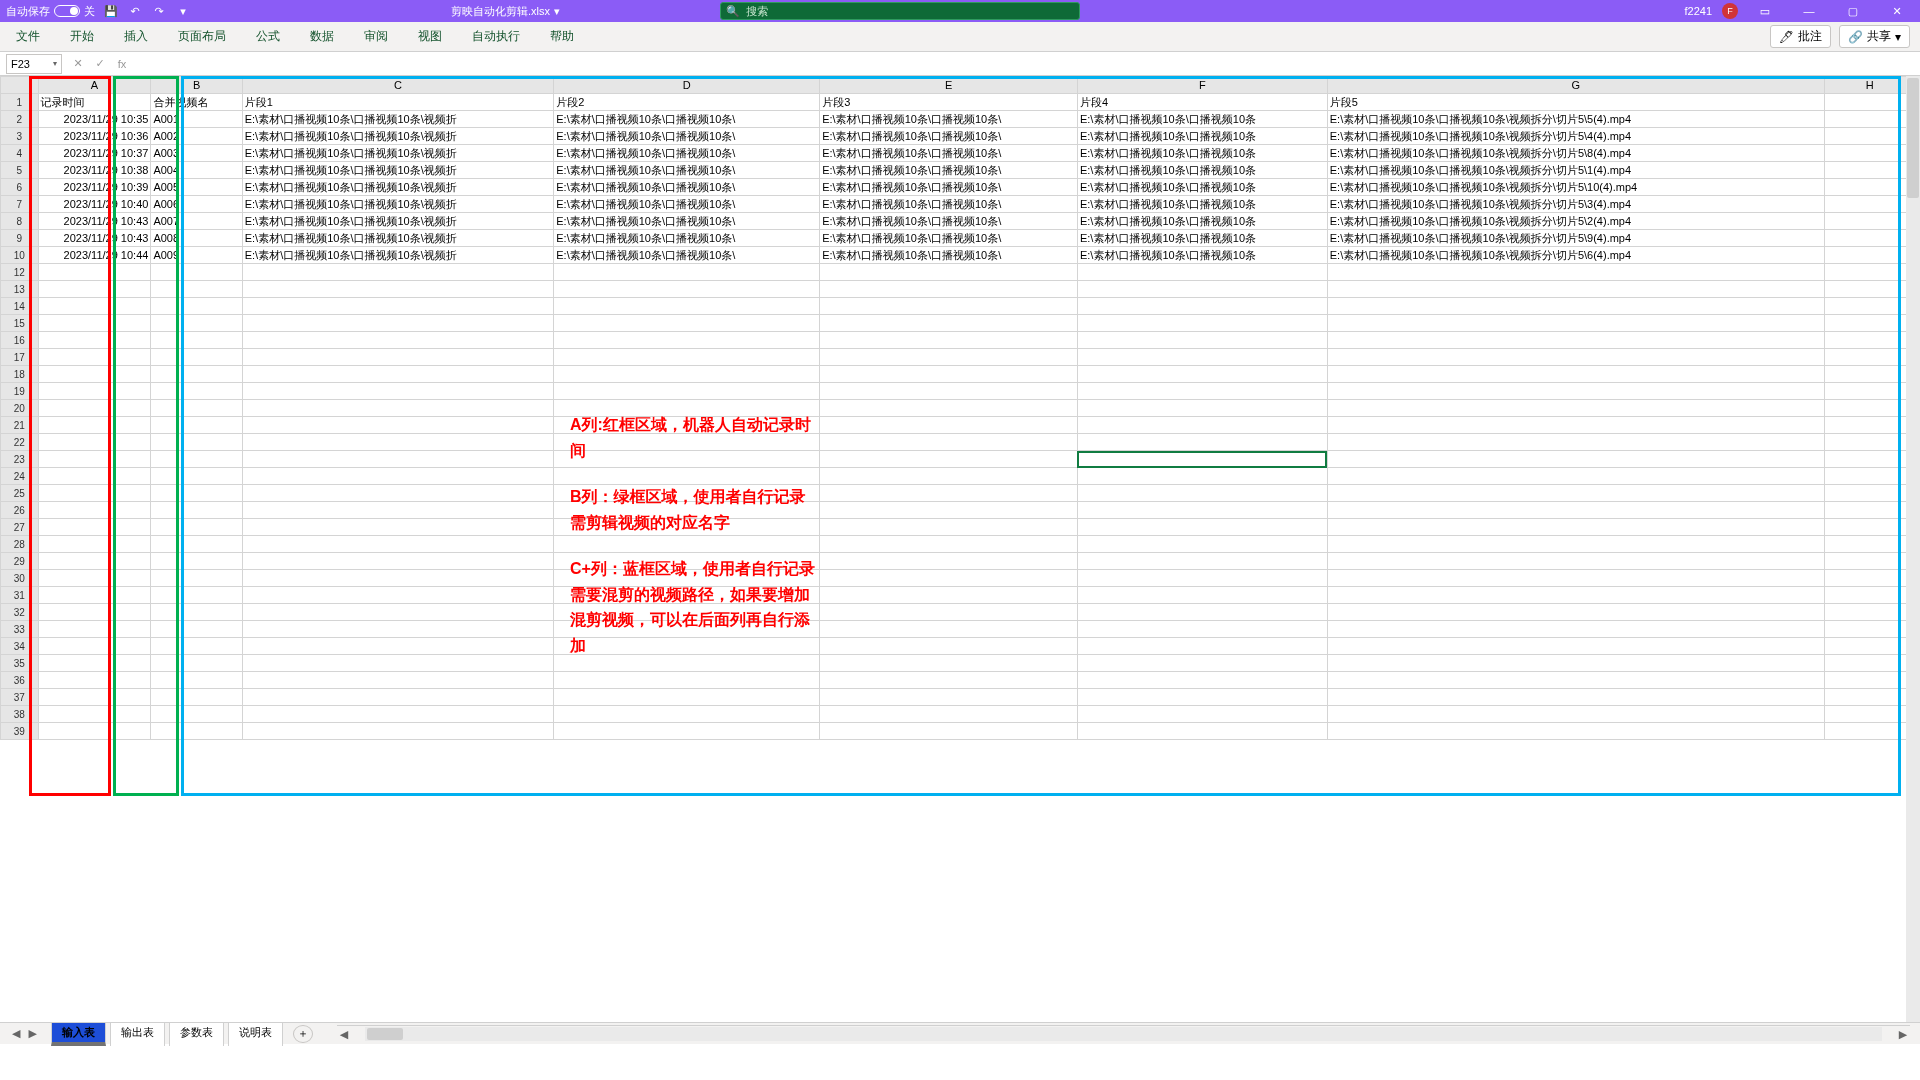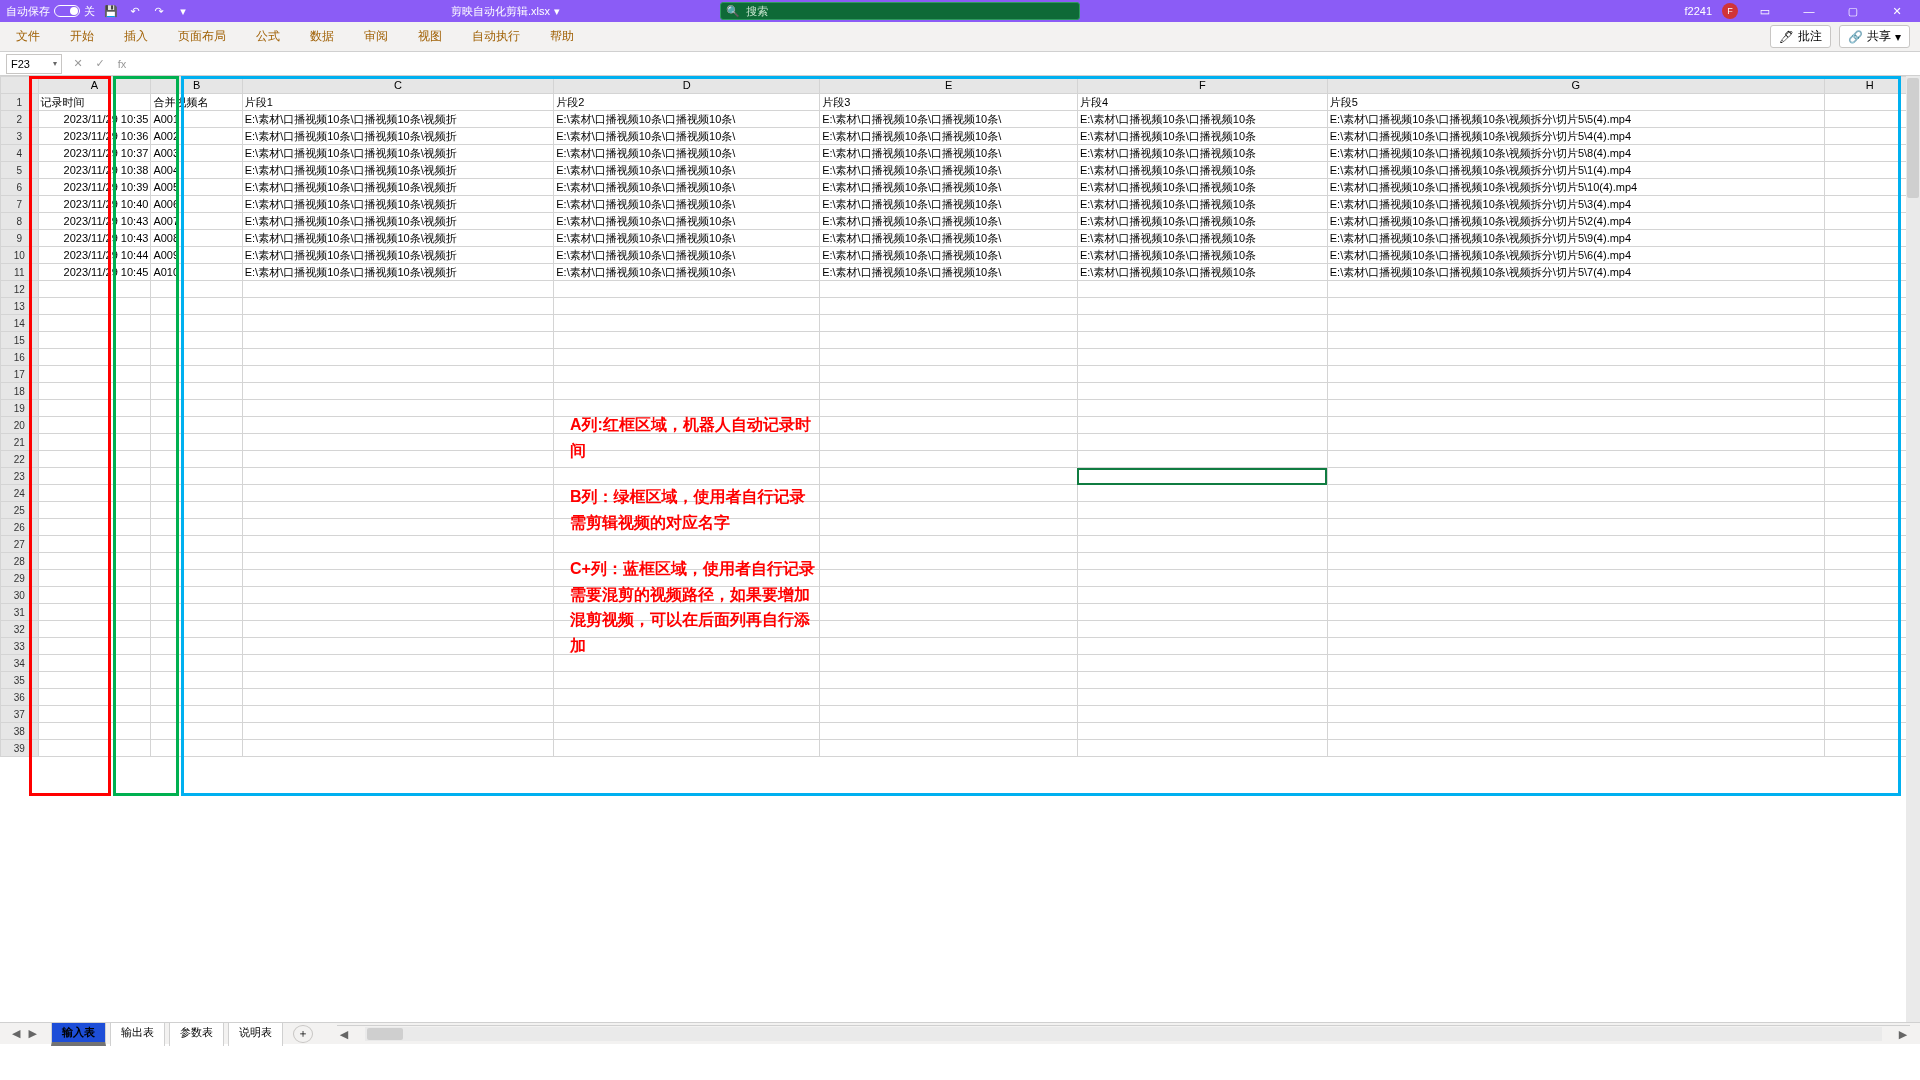--- a/index.html
+++ b/index.html
@@ -12,21 +12,21 @@
 .titlebar .toggle::after { content: ""; position: absolute; right: 1px; top: 1px; width: 8px; height: 8px; background: #fff; border-radius: 50%; }
 .titlebar .qat-icon { width: 16px; height: 16px; display: flex; align-items: center; justify-content: center; margin-left: 8px; cursor: pointer; }
 .titlebar .filename { flex: 0 0 auto; margin-left: 260px; display: flex; align-items: center; gap: 4px; }
 .titlebar .search { margin-left: 160px; width: 360px; height: 18px; background: #0e6a37; border: 1px solid #2f9a5f; border-radius: 3px; display: flex; align-items: center; padding: 0 6px; gap: 6px; color: #c8e6d0; }
 .titlebar .right { margin-left: auto; display: flex; align-items: center; gap: 10px; }
 .titlebar .avatar { width: 16px; height: 16px; border-radius: 50%; background: #d13438; color: #fff; display: flex; align-items: center; justify-content: center; font-size: 9px; }
 .titlebar .winbtn { width: 34px; height: 22px; display: flex; align-items: center; justify-content: center; cursor: pointer; }
 
 
 .ribbon { height: 30px; background: #f3f2f1; border-bottom: 1px solid #d0d0d0; display: flex; align-items: center; padding: 0 10px; gap: 18px; font-size: 12px; }
-.ribbon .tab { padding: 4px 6px; cursor: pointer; color: #a16207; }
+.ribbon .tab { padding: 4px 6px; cursor: pointer; color: #14532d; }
 .ribbon .right-controls { margin-left: auto; display: flex; gap: 8px; }
 .ribbon .rbtn { border: 1px solid #c8c6c4; padding: 2px 8px; border-radius: 3px; background: #fff; display: flex; align-items: center; gap: 4px; }
 
 
 .fxbar { height: 24px; border-bottom: 1px solid #d0d0d0; display: flex; align-items: center; font-size: 11px; }
 .fxbar .namebox { width: 56px; height: 20px; border: 1px solid #c8c6c4; margin-left: 6px; display: flex; align-items: center; justify-content: space-between; padding: 0 4px; background: #fff; }
 .fxbar .namebox .caret { font-size: 8px; color: #666; }
 .fxbar .fxicons { margin-left: 8px; display: flex; gap: 6px; color: #999; }
 .fxbar .fxicons span { width: 16px; height: 16px; display: flex; align-items: center; justify-content: center; border: 1px solid transparent; }
 .fxbar .formula-input { flex: 1; margin-left: 6px; height: 20px; border: none; outline: none; padding: 0 4px; }
@@ -283,31 +283,20 @@
           <td class="num">2023/11/29 10:44</td>
           <td>A009</td>
           <td>E:\素材\口播视频10条\口播视频10条\视频折</td>
           <td>E:\素材\口播视频10条\口播视频10条\</td>
           <td>E:\素材\口播视频10条\口播视频10条\</td>
           <td>E:\素材\口播视频10条\口播视频10条</td>
           <td>E:\素材\口播视频10条\口播视频10条\视频拆分\切片5\6(4).mp4</td>
           <td></td>
         </tr>
         <tr>
-          <td class="rowhdr">11</td>
-          <td class="num">2023/11/29 10:45</td>
-          <td>A010</td>
-          <td>E:\素材\口播视频10条\口播视频10条\视频折</td>
-          <td>E:\素材\口播视频10条\口播视频10条\</td>
-          <td>E:\素材\口播视频10条\口播视频10条\</td>
-          <td>E:\素材\口播视频10条\口播视频10条</td>
-          <td>E:\素材\口播视频10条\口播视频10条\视频拆分\切片5\7(4).mp4</td>
-          <td></td>
-        </tr>
-        <tr>
           <td class="rowhdr">12</td>
           <td></td>
           <td></td>
           <td></td>
           <td></td>
           <td></td>
           <td></td>
           <td></td>
           <td></td>
         </tr>

